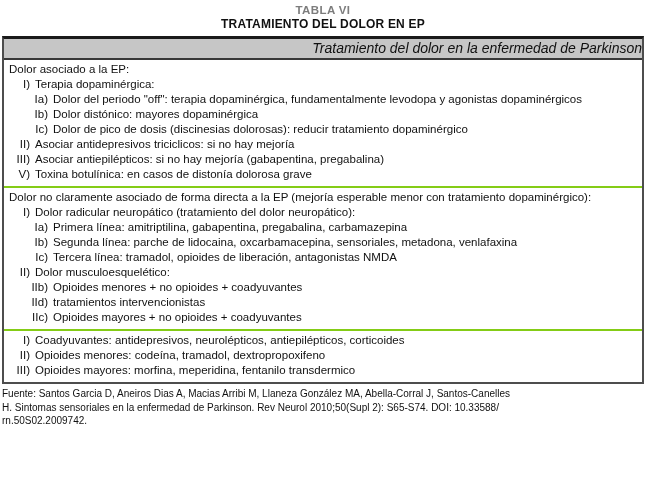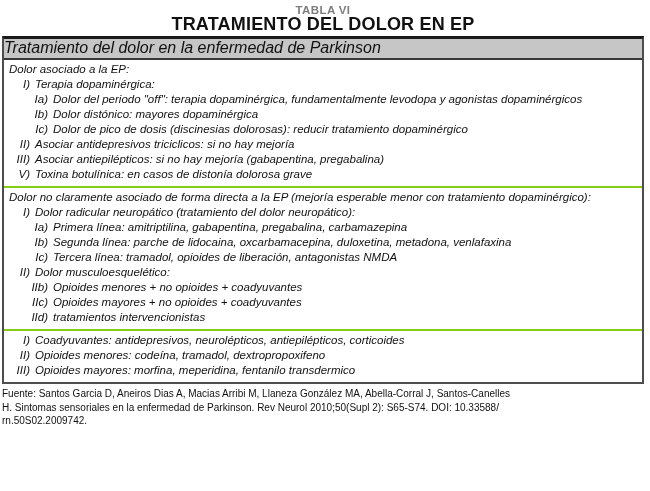--- a/index.html
+++ b/index.html
@@ -22,57 +22,56 @@
     text-align: center;
   }
   .kicker {
     font-size: 11.5px;
     font-weight: bold;
     color: #7d7d7d;
     letter-spacing: 0.4px;
     line-height: 14px;
   }
   .main-title {
-    font-size: 18px;
+    font-size: 12px;
     font-weight: bold;
     color: #111111;
     letter-spacing: 0.2px;
     line-height: 15px;
   }
   .table {
     margin: 4px 2px 0 2px;
     border-left: 2px solid #4d4d4d;
     border-right: 2px solid #4d4d4d;
     border-bottom: 2px solid #4d4d4d;
     border-top: 3px solid #1a1a1a;
     background: #ffffff;
   }
   .thead {
     background: #c6c6c6;
     border-bottom: 2px solid #383838;
-    text-align: left;
+    text-align: right;
     font-style: italic;
-    font-size: 16px;
+    font-size: 14px;
     color: #111111;
     padding: 2px 0 3px 0;
     line-height: 14px;
   }
   .section {
     padding: 2px 4px 4px 5px;
     font-size: 11.5px;
     line-height: 15px;
     color: #111111;
   }
   .section + .section {
     border-top: 2px solid #84cc16;
   }
   .line {
     display: flex;
     align-items: flex-end;
-    font-style: italic;
   }
   .line .marker {
     flex: 0 0 auto;
     text-align: right;
     margin-right: 5px;
     white-space: pre;
   }
   .line.level1 .marker { width: 21px; }
   .line.level2 .marker { width: 39px; }
   .line .text { flex: 1 1 auto; }
@@ -136,41 +135,41 @@
           <div class="line level1">
             <span class="marker">I)</span>
             <span class="text">Dolor radicular neuropático (tratamiento del dolor neuropático):</span>
           </div>
           <div class="line level2">
             <span class="marker">Ia)</span>
             <span class="text">Primera línea: amitriptilina, gabapentina, pregabalina, carbamazepina</span>
           </div>
           <div class="line level2">
             <span class="marker">Ib)</span>
-            <span class="text">Segunda línea: parche de lidocaina, oxcarbamacepina, duloxetina, metadona, venlafaxina</span>
+            <span class="text">Segunda línea: parche de lidocaina, oxcarbamacepina, sensoriales, metadona, venlafaxina</span>
           </div>
           <div class="line level2">
             <span class="marker">Ic)</span>
             <span class="text">Tercera línea: tramadol, opioides de liberación, antagonistas NMDA</span>
           </div>
           <div class="line level1">
             <span class="marker">II)</span>
             <span class="text">Dolor musculoesquelético:</span>
           </div>
           <div class="line level2">
             <span class="marker">IIb)</span>
             <span class="text">Opioides menores + no opioides + coadyuvantes</span>
           </div>
           <div class="line level2">
+            <span class="marker">IId)</span>
+            <span class="text">tratamientos intervencionistas</span>
+          </div>
+          <div class="line level2">
             <span class="marker">IIc)</span>
             <span class="text">Opioides mayores + no opioides + coadyuvantes</span>
-          </div>
-          <div class="line level2">
-            <span class="marker">IId)</span>
-            <span class="text">tratamientos intervencionistas</span>
           </div>
         </div>
         <div class="section">
           <div class="line level1">
             <span class="marker">I)</span>
             <span class="text">Coadyuvantes: antidepresivos, neurolépticos, antiepilépticos, corticoides</span>
           </div>
           <div class="line level1">
             <span class="marker">II)</span>
             <span class="text">Opioides menores: codeína, tramadol, dextropropoxifeno</span>

